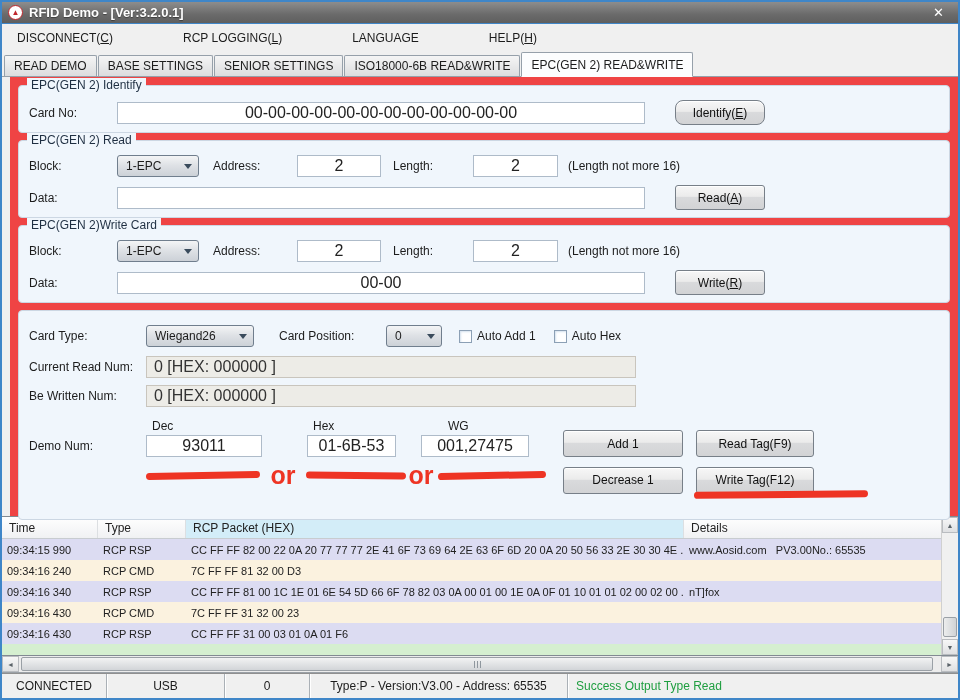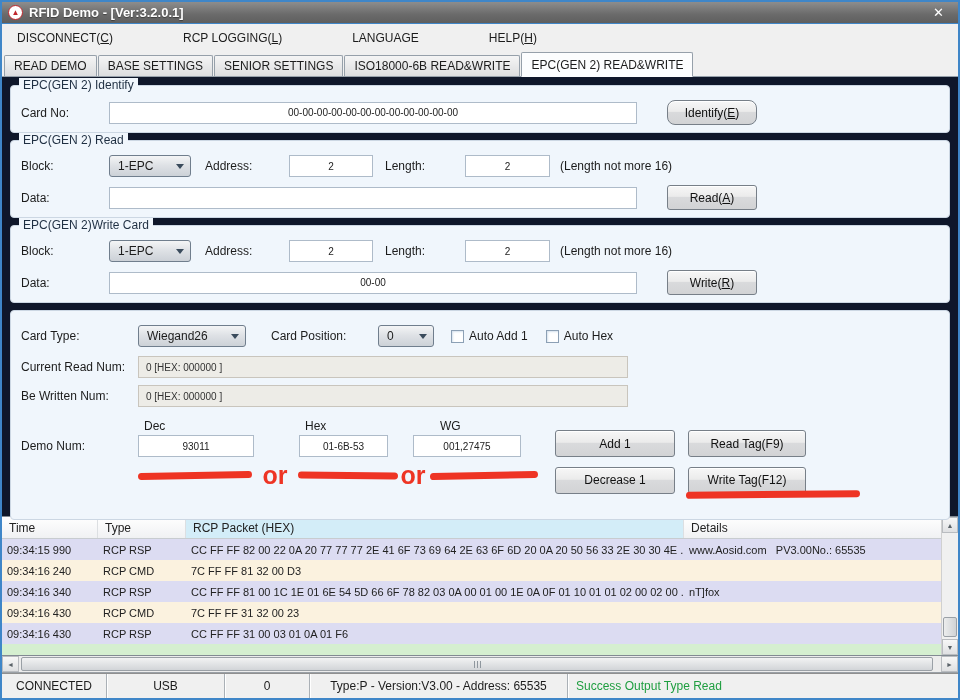--- a/index.html
+++ b/index.html
@@ -19,26 +19,26 @@
   .menubar { height:28px; background:#f0f0f0; display:flex; align-items:center; padding:0 4px; flex:none;gap:48px; }
   .menu-item { padding:4px 11px; cursor:default; }
   .mn { text-decoration:underline; }
 
   
   .tabstrip { height:25px; background:#f0f0f0; display:flex; align-items:flex-end; padding:0 2px; border-bottom:1px solid #96a0aa; flex:none; }
   .tab { height:21px; display:flex; align-items:center; padding:0 9px; border:1px solid #96a0aa; border-bottom:none; background:linear-gradient(#f5f5f5,#dcdddf); margin-right:1px; font-size:12px; border-radius:2px 2px 0 0; }
   .tab.active { height:25px; background:#fcfdfe; margin-bottom:-1px; border-bottom:1px solid #fcfdfe; }
 
   
-  .panel { height:439px; background:#0f172a; padding:8px 8px 0 8px; flex:none; }
+  .panel { height:439px; background:#ef4444; padding:8px 8px 0 8px; flex:none;margin-left:8px; }
   .group { position:relative; border:1px solid #ccd7e3; border-radius:4px; background:#f0f6fc; padding:14px 10px 8px 10px; margin-bottom:7px; }
   .group-title { position:absolute; top:-8px; left:8px; background:#f0f6fc; padding:0 4px; font-size:12px; color:#1f2f42; }
   .frow { display:flex; align-items:center; }
   .lbl { color:#1c1c1c; }
-  .tb { border:1px solid #aebbc9; background:#fff; height:22px; font-size:10px; text-align:center; color:#222; display:flex; align-items:center; justify-content:center; }
+  .tb { border:1px solid #aebbc9; background:#fff; height:22px; font-size:16px; text-align:center; color:#222; display:flex; align-items:center; justify-content:center; }
   .tb-ro { background:#edecE7; border:1px solid #c9c5bd; justify-content:flex-start; padding-left:7px; color:#333; }
   .btn { border:1px solid #777f88; border-radius:3px; background:linear-gradient(#f7f7f7,#ebebeb 45%,#d9dadc 50%,#d2d3d5); height:25px; display:flex; align-items:center; justify-content:center; font-size:12px; color:#111; box-shadow:inset 0 1px 0 #fff; }
   .dd { border:1px solid #707e8d; border-radius:3px; background:linear-gradient(#f4f5f6,#dfe2e6 45%,#ccd1d7); height:22px; display:flex; align-items:center; padding-left:8px; position:relative; }
   .dd .arrow { position:absolute; right:6px; top:8px; width:0; height:0; border-left:4px solid transparent; border-right:4px solid transparent; border-top:5px solid #3a4b5c; }
   .cb { width:13px; height:13px; background:#fff; border:1px solid #8ca0b5; box-shadow:inset 1px 1px 2px #d6e2ee; margin-right:5px; flex:none; }
 
   
   .qbottom { display:flex; margin-top:8px; }
   .wn-label { width:117px; padding-top:24px; }
   .wn-heads { display:flex; height:18px; align-items:flex-end; }

